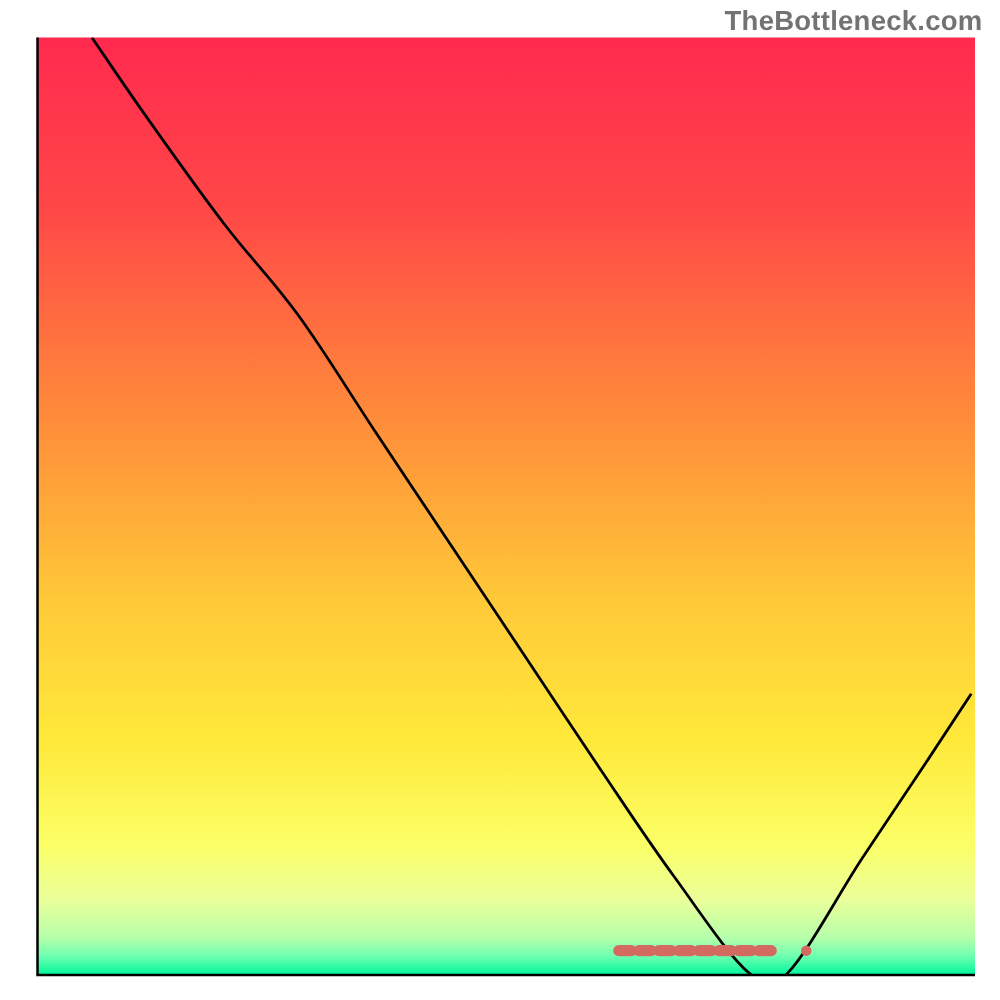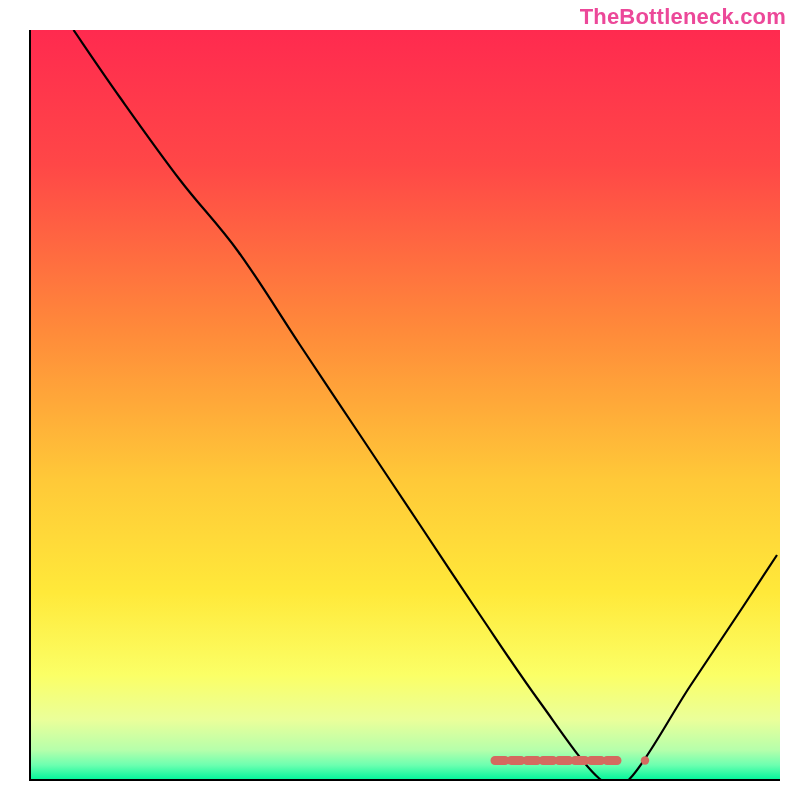--- a/index.html
+++ b/index.html
@@ -14,21 +14,21 @@
     position: relative;
     width: 800px;
     height: 800px;
   }
   .watermark {
     position: absolute;
     top: 4px;
     right: 14px;
     font-size: 22px;
     font-weight: bold;
-    color: #ec4899;
+    color: #737373;
     letter-spacing: 0.2px;
   }
   svg {
     position: absolute;
     top: 0;
     left: 0;
   }
 </style>
 </head>
 <body>

